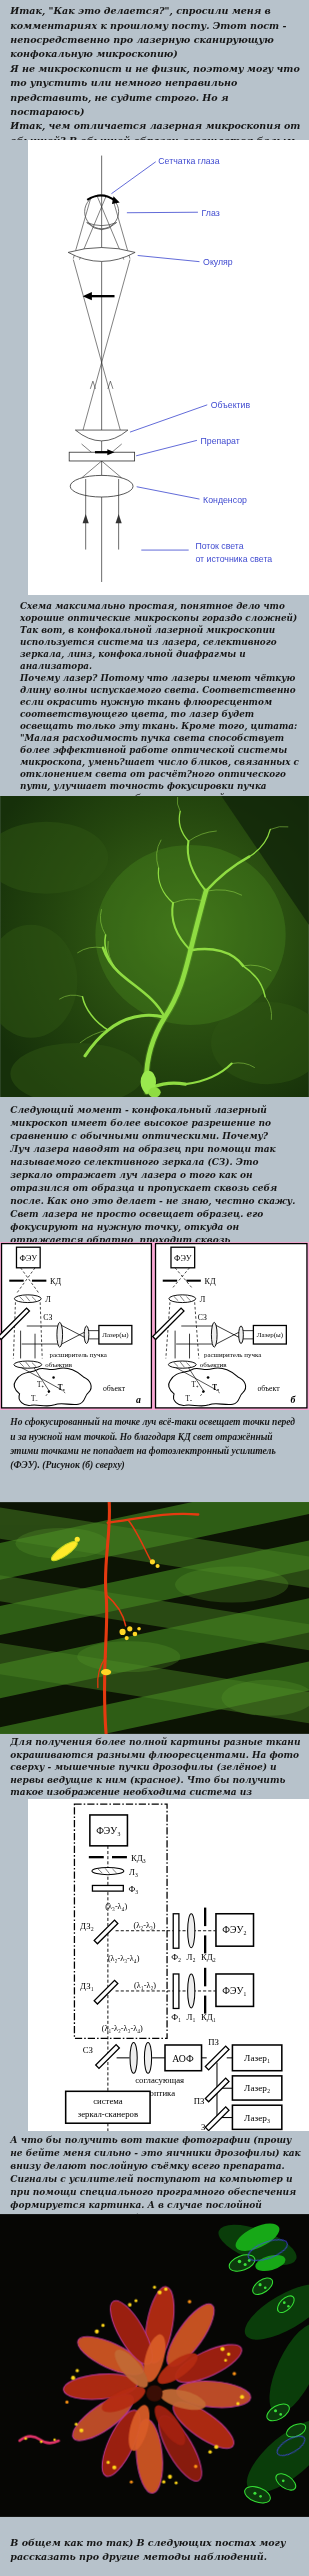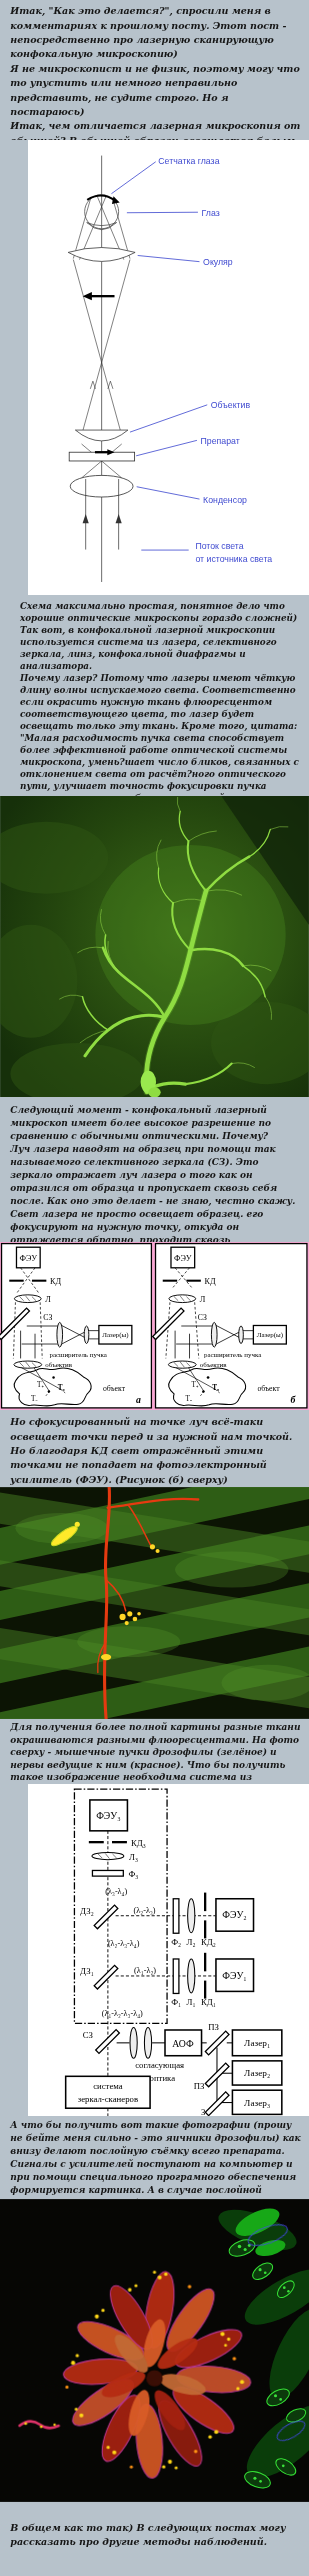--- a/index.html
+++ b/index.html
@@ -13,21 +13,21 @@
   .sec{width:309px;overflow:hidden;box-sizing:border-box;display:block;}
   .tb{
     font-style:italic;font-weight:600;
     white-space:pre-line;
     padding:4.1px 8.2px 0 10.3px;
     background:#b7c2cb;
   }
   .b1{height:140px;font-size:9.5px;line-height:14.4px;}
   .b2{height:201px;font-size:8.8px;line-height:12px;padding-top:5.2px;padding-left:20px;}
   .b3{height:145px;font-size:9px;line-height:13px;padding-top:7px;}
-  .b4{height:77px;font-size:9.5px;line-height:14.4px;padding-top:5.2px;}
+  .b4{height:92px;font-size:9.5px;line-height:14.4px;padding-top:5.2px;font-family:Liberation Serif, serif;}
   .b5{height:65px;font-size:9px;line-height:12.6px;padding-top:2.1px;}
   .b6{height:83px;font-size:9px;line-height:13px;padding-top:2.6px;}
   .b7{height:48px;font-size:9.5px;line-height:14.4px;position:relative;}
   .white{background:#ffffff;margin-left:28px;}
   svg{display:block;}
   .dlabel{font-family:"Liberation Sans",sans-serif;font-size:17px;}
   .slabel{font-family:"Liberation Serif",serif;}
 </style>
 </head>
 <body>

